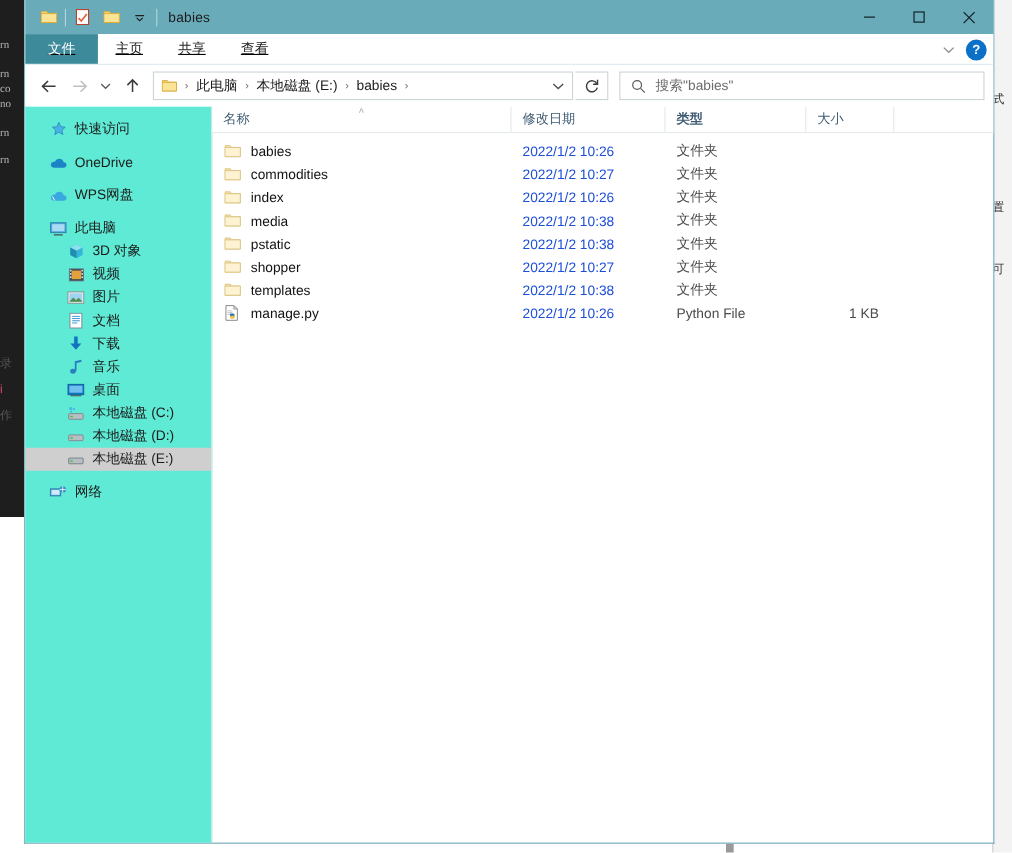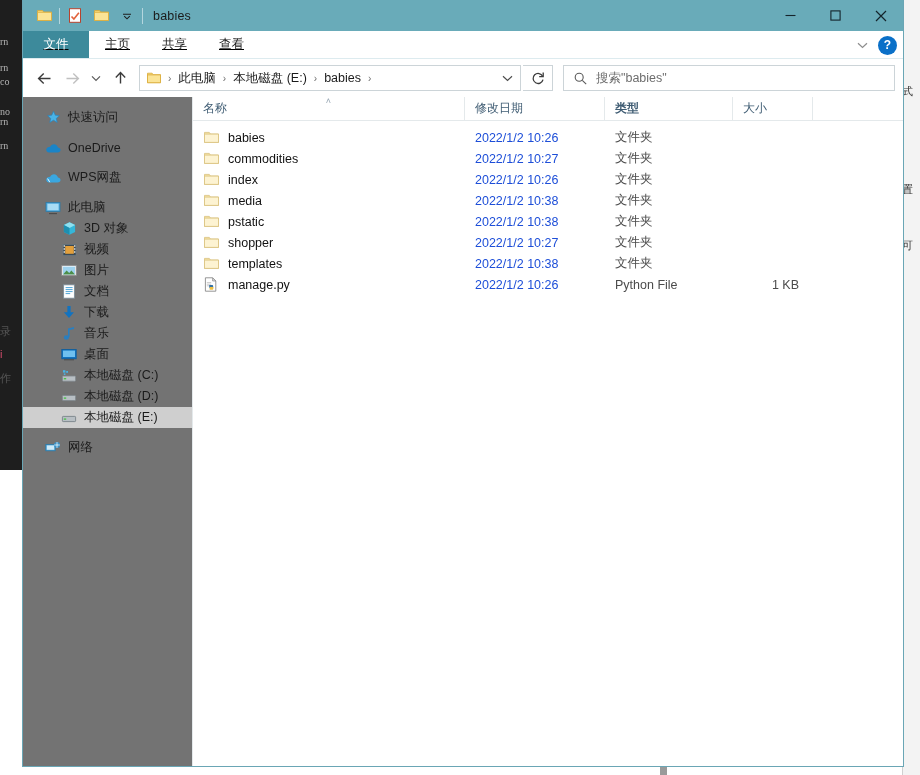--- a/index.html
+++ b/index.html
@@ -225,21 +225,21 @@
   }
   .search-ph { font-size: 12.5px; color: #6d6d6d; }
 
   
   .bodysplit { flex: 1 1 auto; display: flex; min-height: 0; }
 
   
   .sidebar {
     width: 170px;
     flex: 0 0 170px;
-    background: #737373;
+    background: #5eead4;
     border-right: 1px solid #e4e9eb;
     padding-top: 10px;
     overflow: hidden;
   }
   .nav-item {
     height: 21px;
     display: flex; align-items: center;
     padding-left: 22px;
     gap: 7px;
     font-size: 12.5px;
@@ -333,21 +333,21 @@
   }
 </style>
 </head>
 <body>
 
 <div id="desktop">
   <div class="bg-dark-strip"></div>
   <div class="bg-code-frag" style="top:36px">rn</div>
   <div class="bg-code-frag" style="top:62px">rn</div>
   <div class="bg-code-frag" style="top:76px">co</div>
-  <div class="bg-code-frag" style="top:106px">no</div>
+  <div class="bg-code-frag" style="top:89px">no</div>
   <div class="bg-code-frag" style="top:116px">rn</div>
   <div class="bg-code-frag" style="top:140px">rn</div>
 
   <div class="bg-light-frag" style="top:325px">录</div>
   <div class="bg-light-frag" style="top:348px; color:#d04a6a">i</div>
   <div class="bg-light-frag" style="top:372px">作</div>
 
   <div class="bg-right-panel"></div>
   <div class="bg-right-frag" style="top:84px">式</div>
   <div class="bg-right-frag" style="top:182px">置</div>

